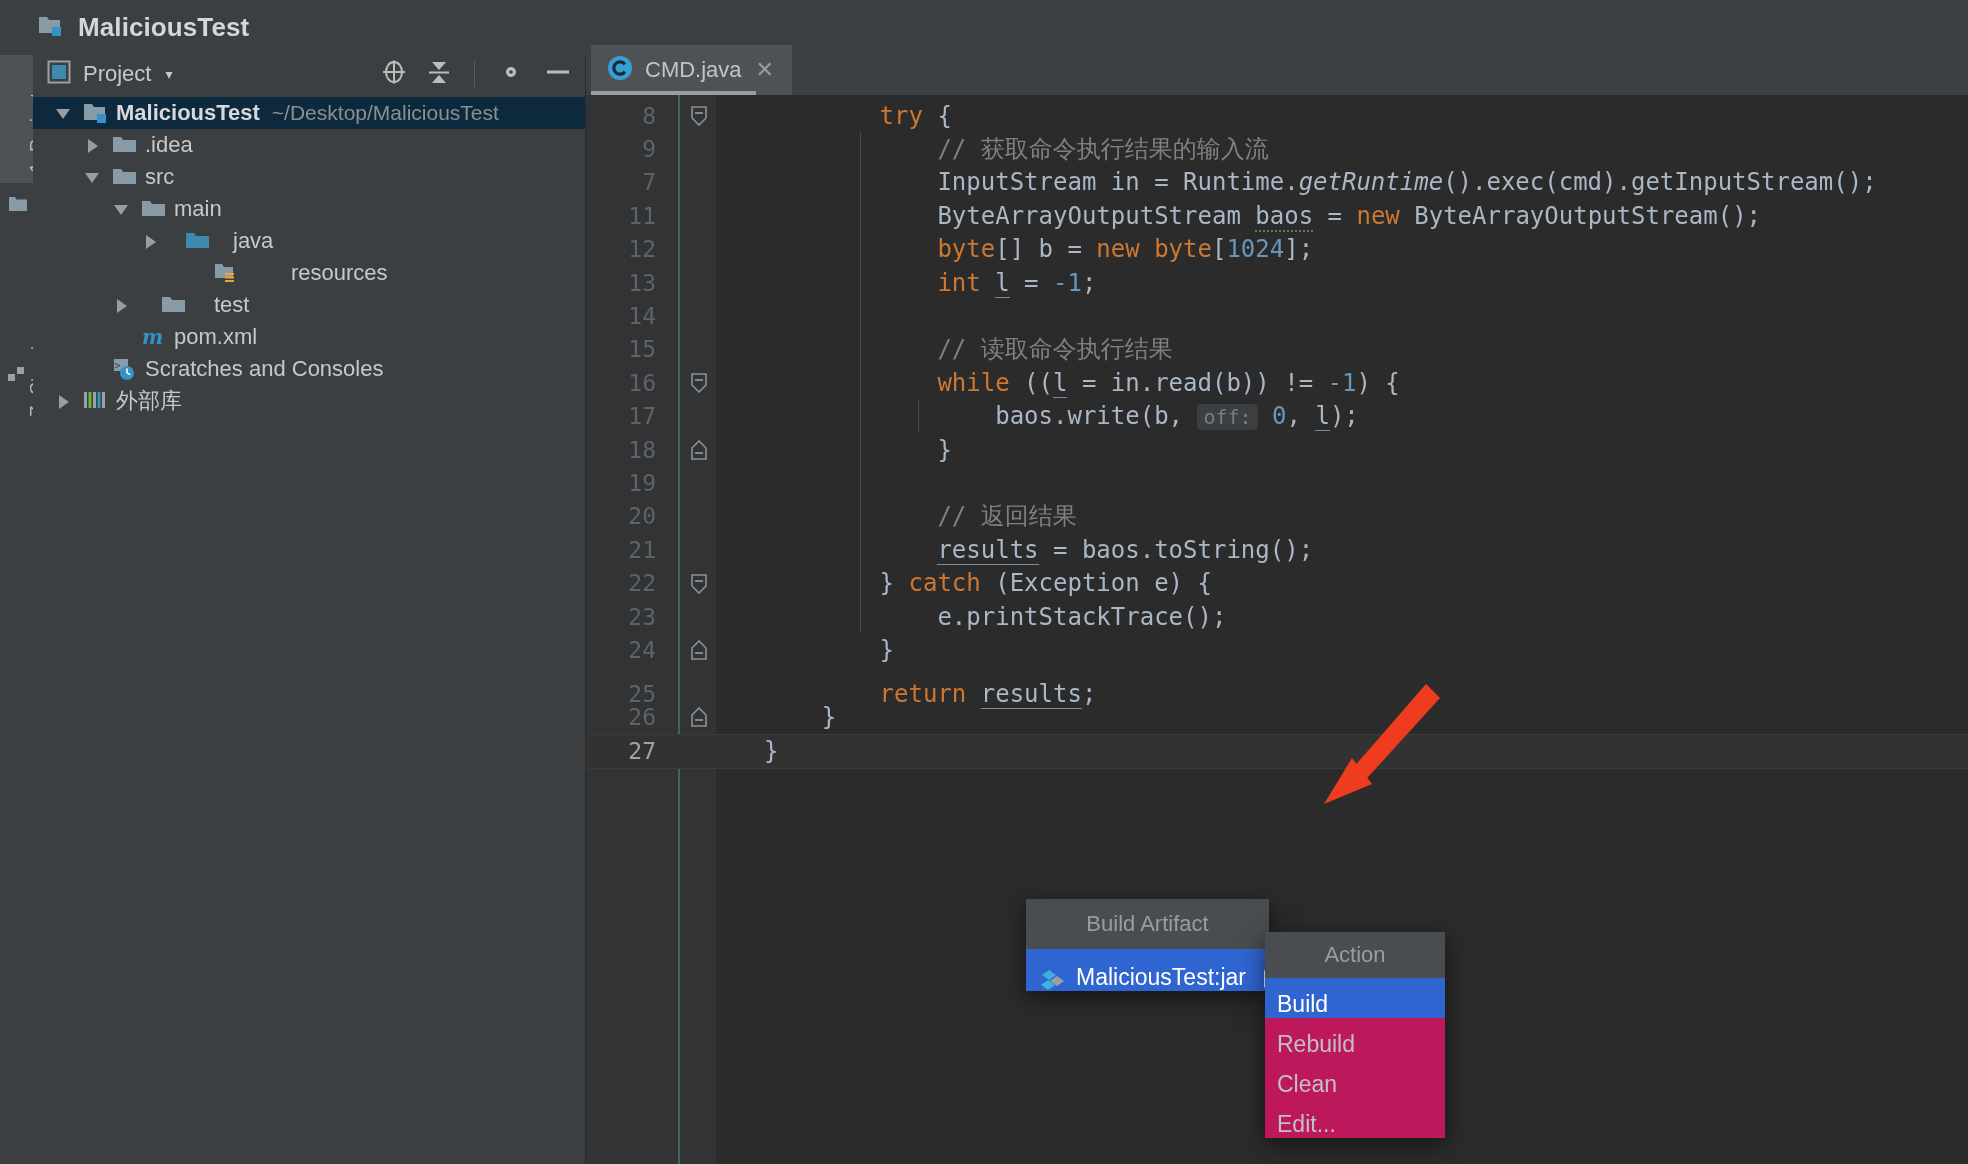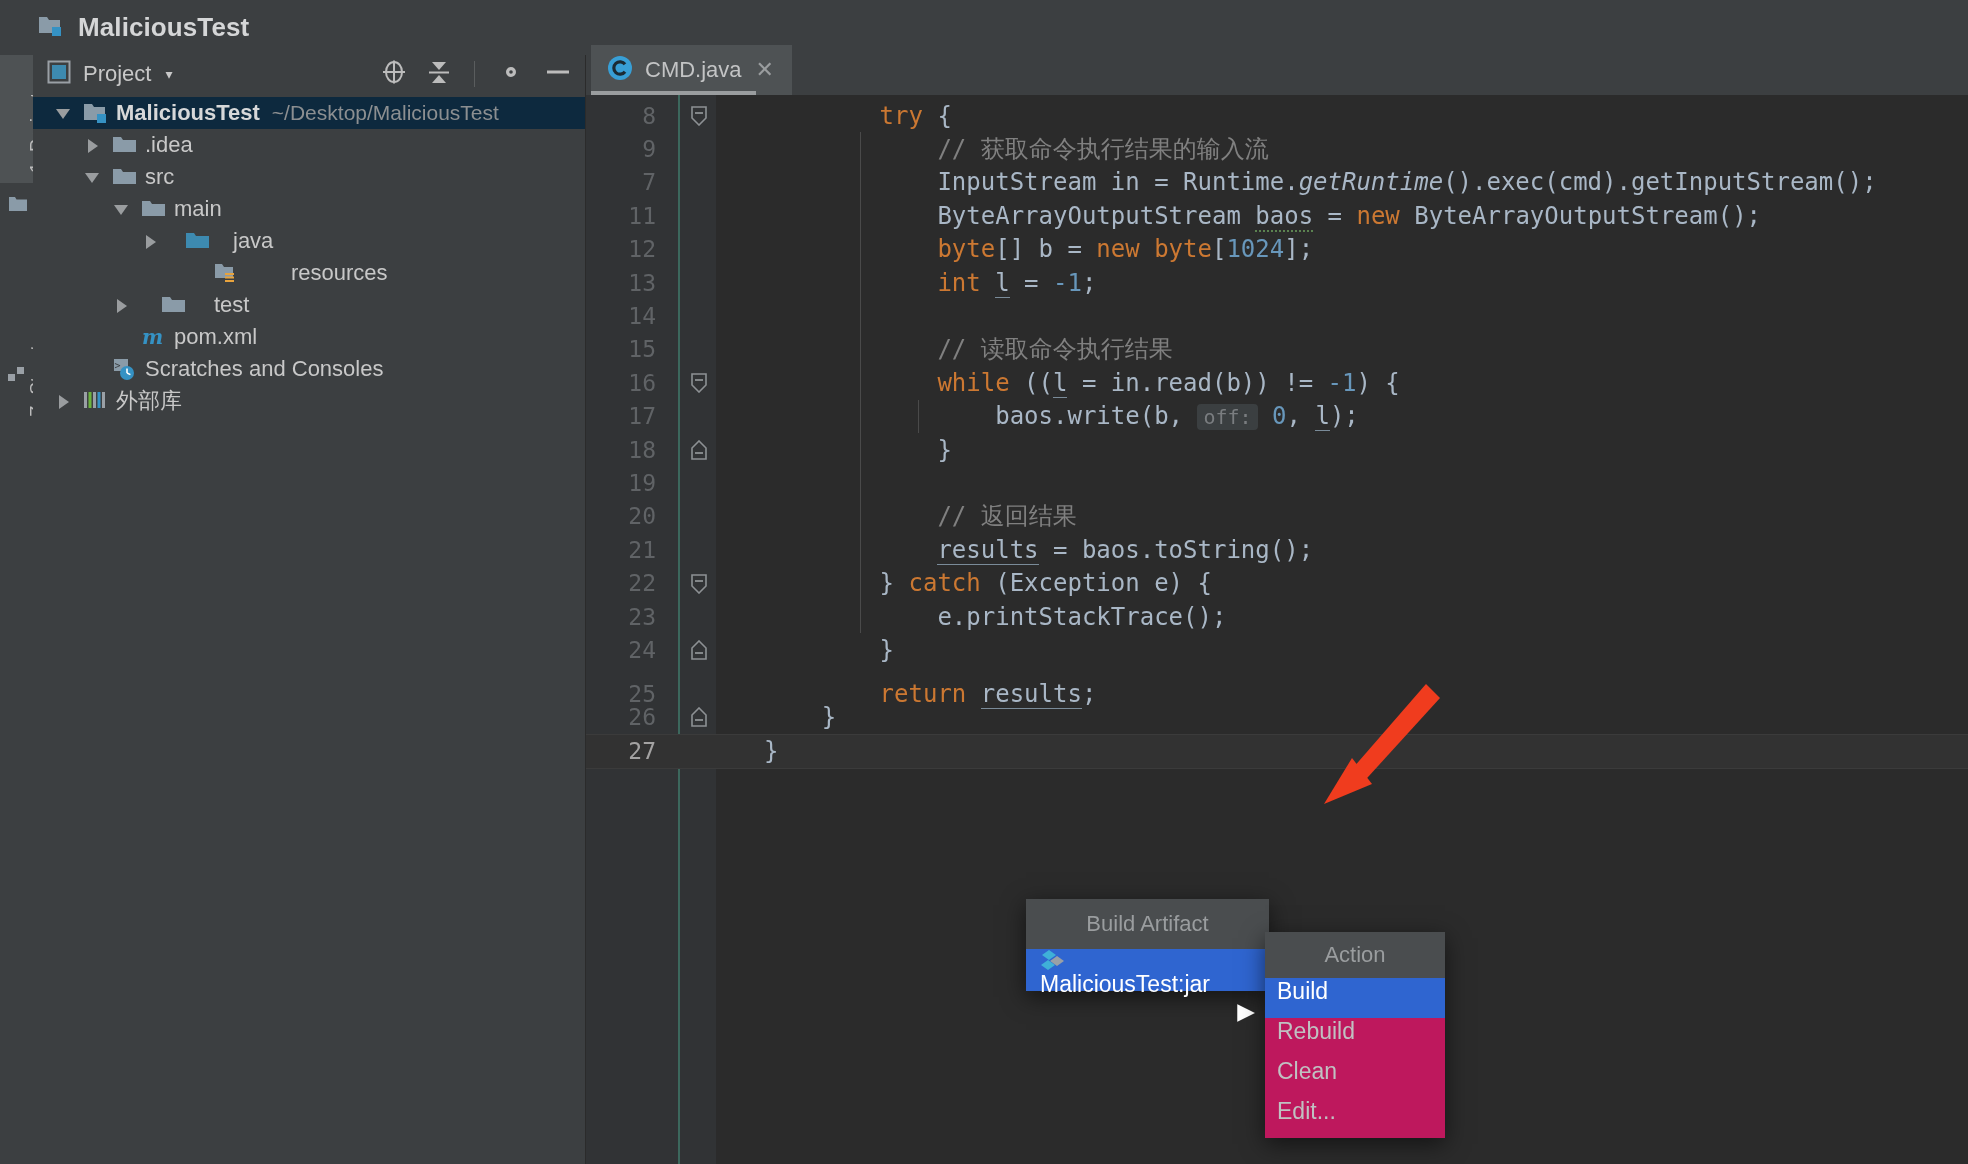--- a/index.html
+++ b/index.html
@@ -297,28 +297,27 @@
   }
   .popup .pophdr {
     color: #9a9d9f;
     font-size: 22px;
     text-align: center;
     padding: 12px 0 12px;
     background: #4a4d4f;
   }
   .popitem {
     display: flex;
-    align-items: flex-start;
+    align-items: flex-end;
     height: 40px;
     padding: 0 14px;
     color: #c0c1c2;
     font-size: 23px;
     white-space: nowrap;
     box-sizing: border-box;
-    flex-direction: column;
   }
   .popitem.hl {
     background: #2f65d0;
     color: #ffffff;
   }
   .popitem .arrow-right {
     margin-left: auto;
     padding-left: 18px;
   }
 

